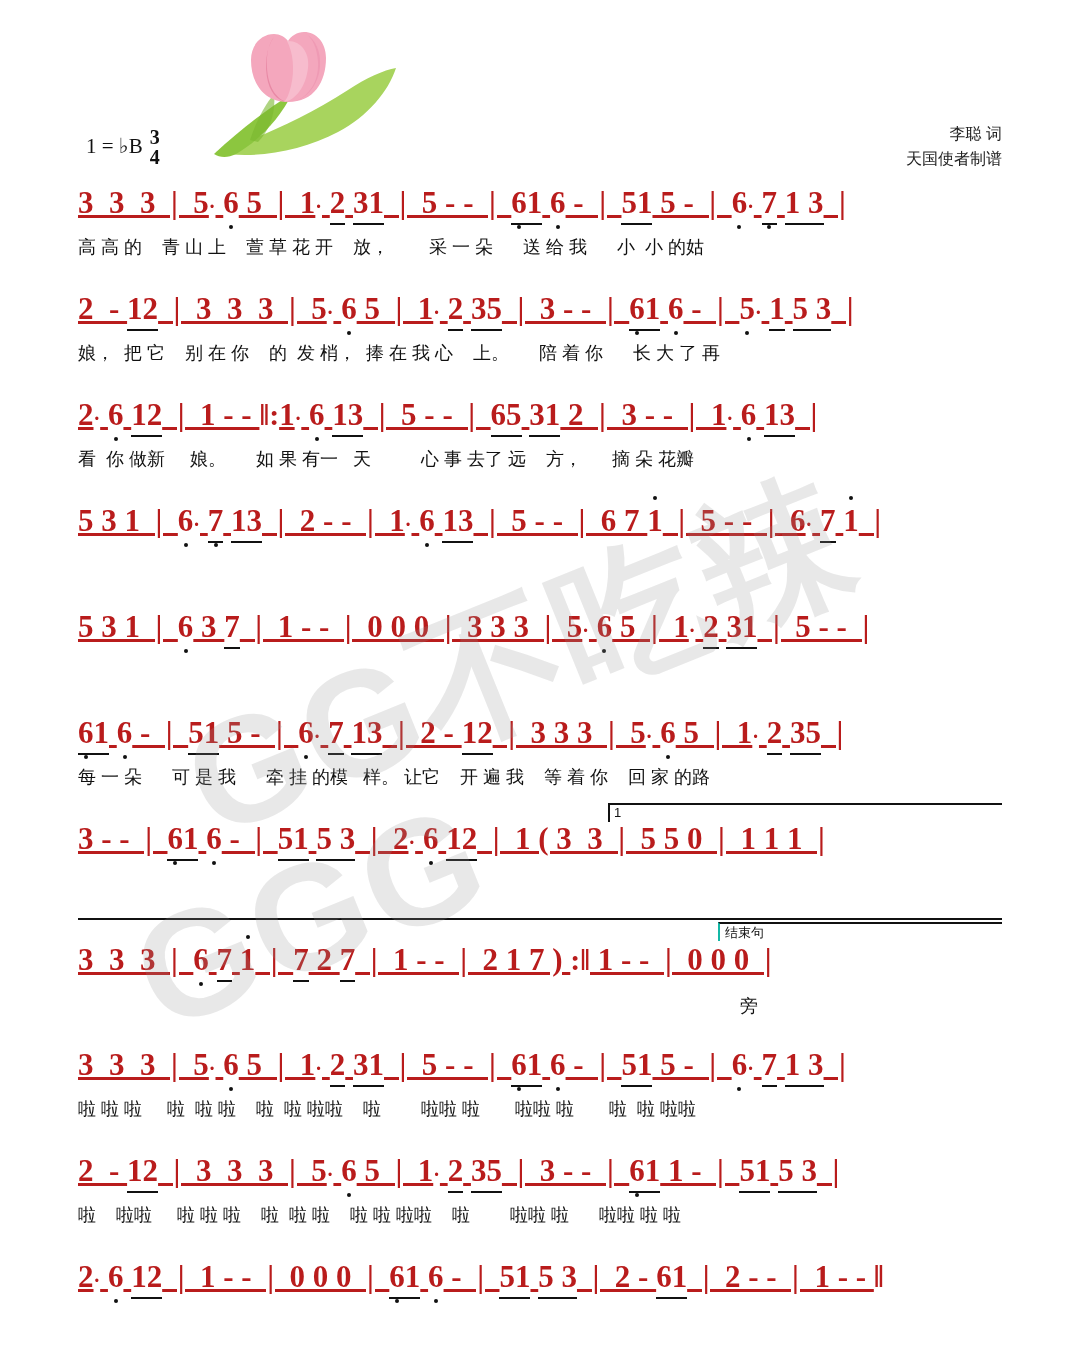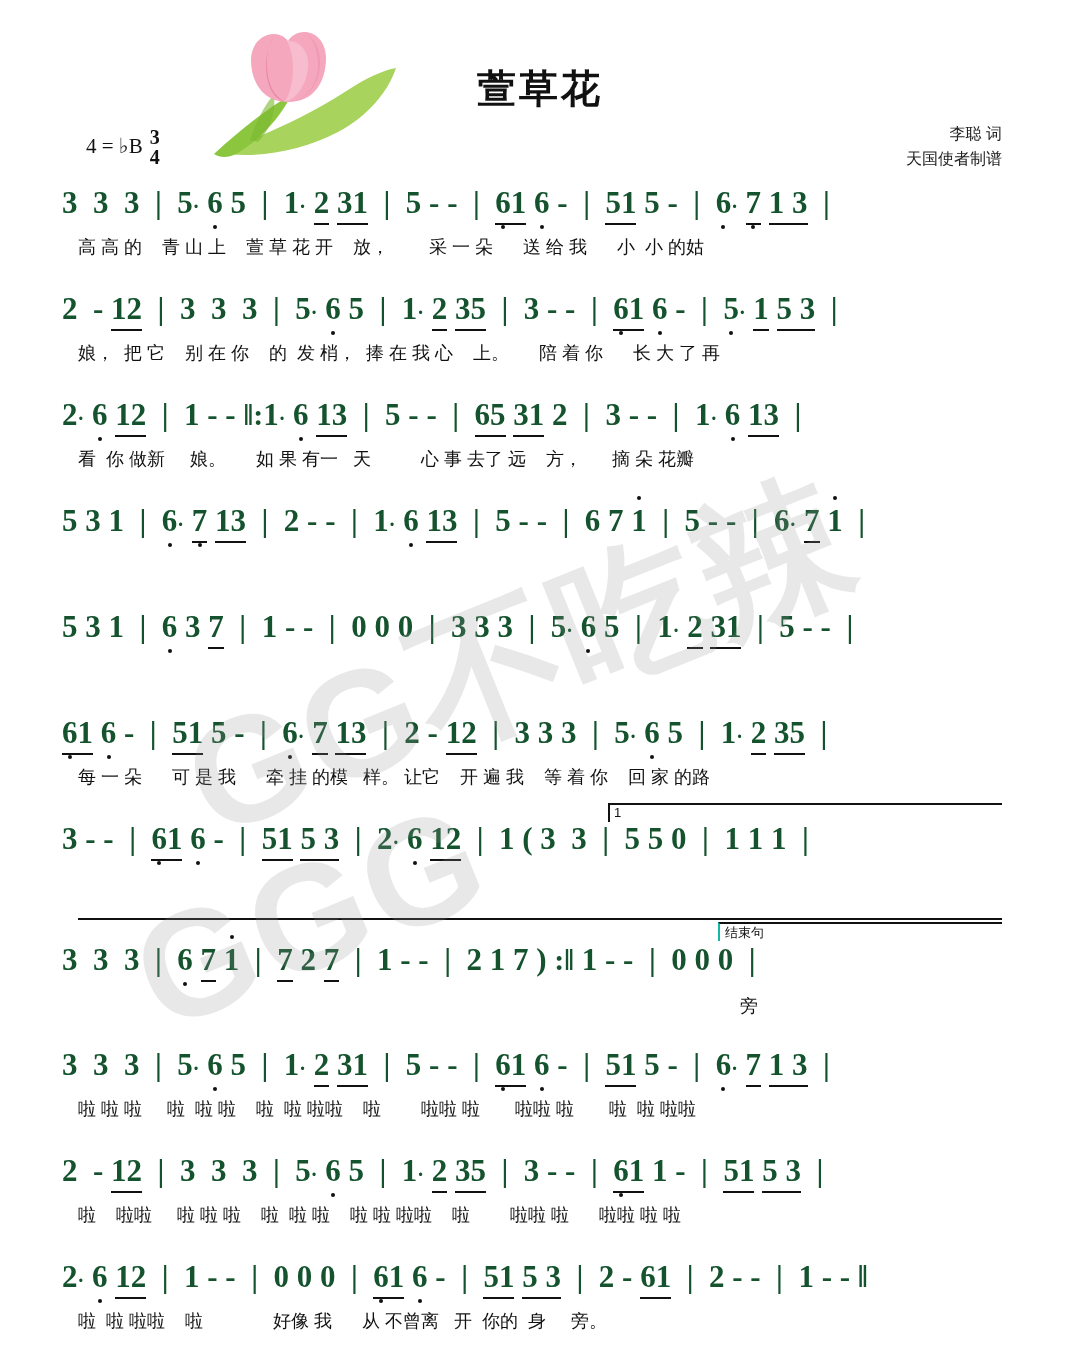--- a/index.html
+++ b/index.html
@@ -85,30 +85,31 @@
     left:0;top:185px;
     width:1080px;
   }
   .system{
     position:relative;
     margin-bottom:5px;
     height:101px;
   }
   .notes{
     position:absolute;
-    left:62px;right:78px;top:0;
+    left:78px;right:78px;top:0;
     height:46px;
     display:flex;
     align-items:flex-start;
     font-family:"Liberation Serif", serif;
     font-size:31px;
     font-weight:bold;
-    color:#14532d;
+    color:#b91c1c;
     letter-spacing:0px;
     white-space:pre;
+    text-decoration:underline;
   }
   .lyrics{
     position:absolute;
     left:78px;right:78px;top:50px;
     height:34px;
     display:flex;
     align-items:flex-start;
     font-family:"Liberation Sans", sans-serif;
     font-size:18px;
     color:#111;
@@ -168,29 +169,28 @@
   <svg class="tulip" viewBox="0 0 215 145">
     <path d="M28 122 C60 112 110 92 160 60 C178 48 196 40 208 38 C200 62 180 86 150 102 C112 122 62 130 28 122 Z" fill="#a8d45e"></path>
     <path d="M26 124 C52 100 80 78 104 64 C92 88 72 110 48 124 C40 128 32 128 26 124 Z" fill="#8cc63f"></path>
     <path d="M62 110 C68 92 76 76 86 64 C88 82 82 100 70 112 Z" fill="#7ab82f" opacity="0.6"></path>
     <path d="M63 30 C63 14 74 4 86 4 C92 4 97 7 100 11 C103 6 109 2 116 2 C128 2 138 12 138 28 C138 52 126 72 100 72 C75 72 63 52 63 30 Z" fill="#f4a7bd"></path>
     <path d="M86 7 C78 18 76 36 80 52 C84 66 92 72 100 72 C88 70 80 56 79 38 C78 24 81 13 86 7 Z" fill="#e889a5"></path>
     <path d="M99 11 C105 22 107 40 103 56 C101 64 99 69 96 72 C108 70 118 56 120 38 C122 22 112 10 99 11 Z" fill="#f7bccd"></path>
     <path d="M118 4 C128 10 133 22 132 36 C131 52 122 66 108 71 C124 64 131 48 130 32 C129 18 125 9 118 4 Z" fill="#ef9ab4"></path>
   </svg>
 
-  <div class="title">萱草花</div>
 
   <div class="credits">
     <div>李聪 词</div>
     <div>天国使者制谱</div>
   </div>
 
   <div class="keysig">
-    <span>4 = ♭B</span><span class="meter"><span class="num">3</span><span class="den">4</span></span>
+    <span>1 = ♭B</span><span class="meter"><span class="num">3</span><span class="den">4</span></span>
   </div>
 
   <div class="score">
 
     <div class="system">
       <div class="notes">
         <span class="seg">3 &nbsp;3 &nbsp;3 &nbsp;| &nbsp;5<span style="font-size:20px">·</span> <span class="dotdn">6</span> 5 &nbsp;| &nbsp;1<span style="font-size:20px">·</span> <span class="u1">2</span> <span class="u1">31</span> &nbsp;| &nbsp;5 - - &nbsp;| &nbsp;<span class="u1"><span class="dotdn">6</span>1</span> <span class="dotdn">6</span> - &nbsp;| &nbsp;<span class="u1">51</span> 5 - &nbsp;| &nbsp;<span class="dotdn">6</span><span style="font-size:20px">·</span> <span class="u1"><span class="dotdn">7</span></span> <span class="u1">1 3</span> &nbsp;|</span>
       </div>
       <div class="lyrics">高 高 的    青 山 上    萱 草 花 开    放，        采 一 朵      送 给 我      小  小 的姑</div>
     </div>
@@ -259,17 +259,16 @@
       <div class="notes">
         <span class="seg">2 &nbsp;- <span class="u1">12</span> &nbsp;| &nbsp;3 &nbsp;3 &nbsp;3 &nbsp;| &nbsp;5<span style="font-size:20px">·</span> <span class="dotdn">6</span> 5 &nbsp;| &nbsp;1<span style="font-size:20px">·</span> <span class="u1">2</span> <span class="u1">35</span> &nbsp;| &nbsp;3 - - &nbsp;| &nbsp;<span class="u1"><span class="dotdn">6</span>1</span> 1 - &nbsp;| &nbsp;<span class="u1">51</span> <span class="u1">5 3</span> &nbsp;|</span>
       </div>
       <div class="lyrics">啦    啦啦     啦 啦 啦    啦  啦 啦    啦 啦 啦啦    啦        啦啦 啦      啦啦 啦 啦</div>
     </div>
 
     <div class="system">
       <div class="notes">
         <span class="seg">2<span style="font-size:20px">·</span> <span class="dotdn">6</span> <span class="u1">12</span> &nbsp;| &nbsp;1 - - &nbsp;| &nbsp;0 0 0 &nbsp;| &nbsp;<span class="u1"><span class="dotdn">6</span>1</span> <span class="dotdn">6</span> - &nbsp;| &nbsp;<span class="u1">51</span> <span class="u1">5 3</span> &nbsp;| &nbsp;2 - <span class="u1">61</span> &nbsp;| &nbsp;2 - - &nbsp;| &nbsp;1 - - <span style="font-weight:bold">‖</span></span>
       </div>
-      <div class="lyrics">啦  啦 啦啦    啦              好像 我      从 不曾离   开  你的  身     旁。</div>
     </div>
 
   </div>
 </div>
 
 </body></html>

